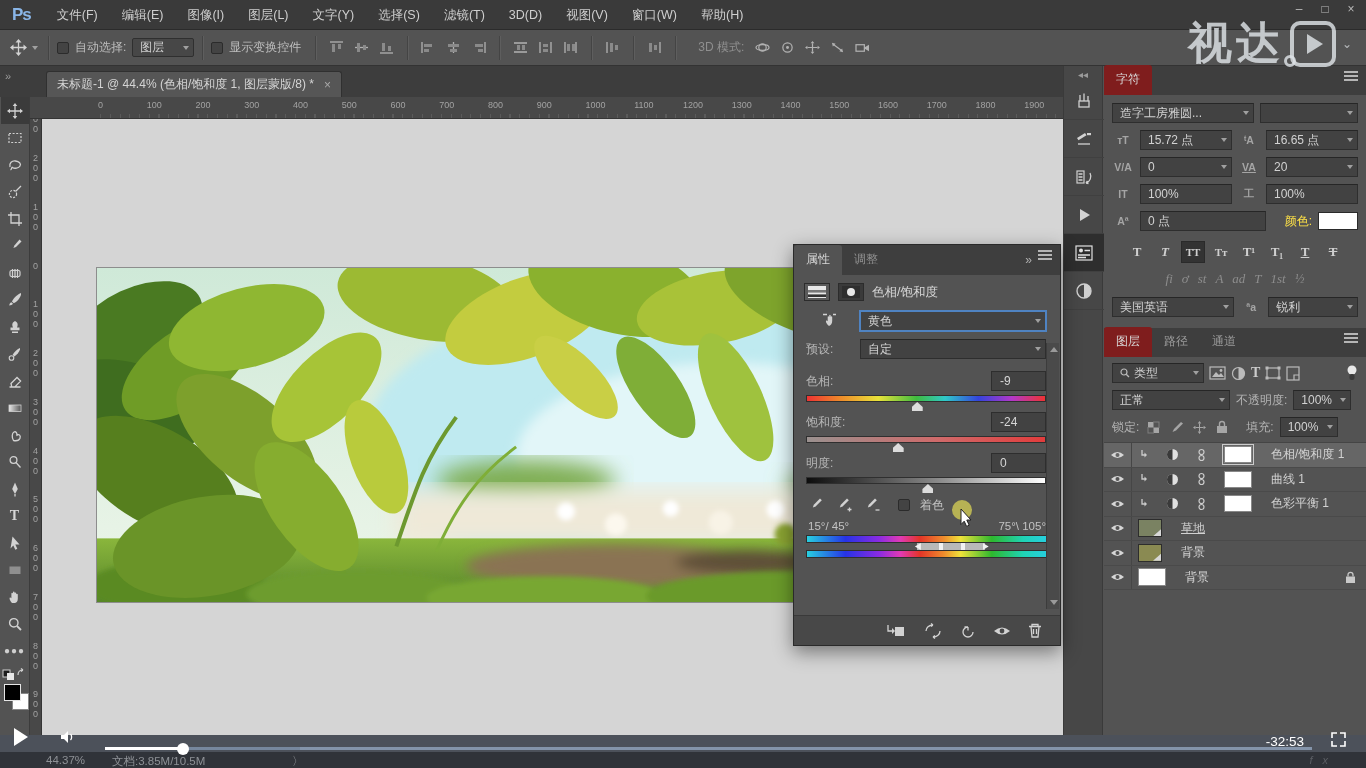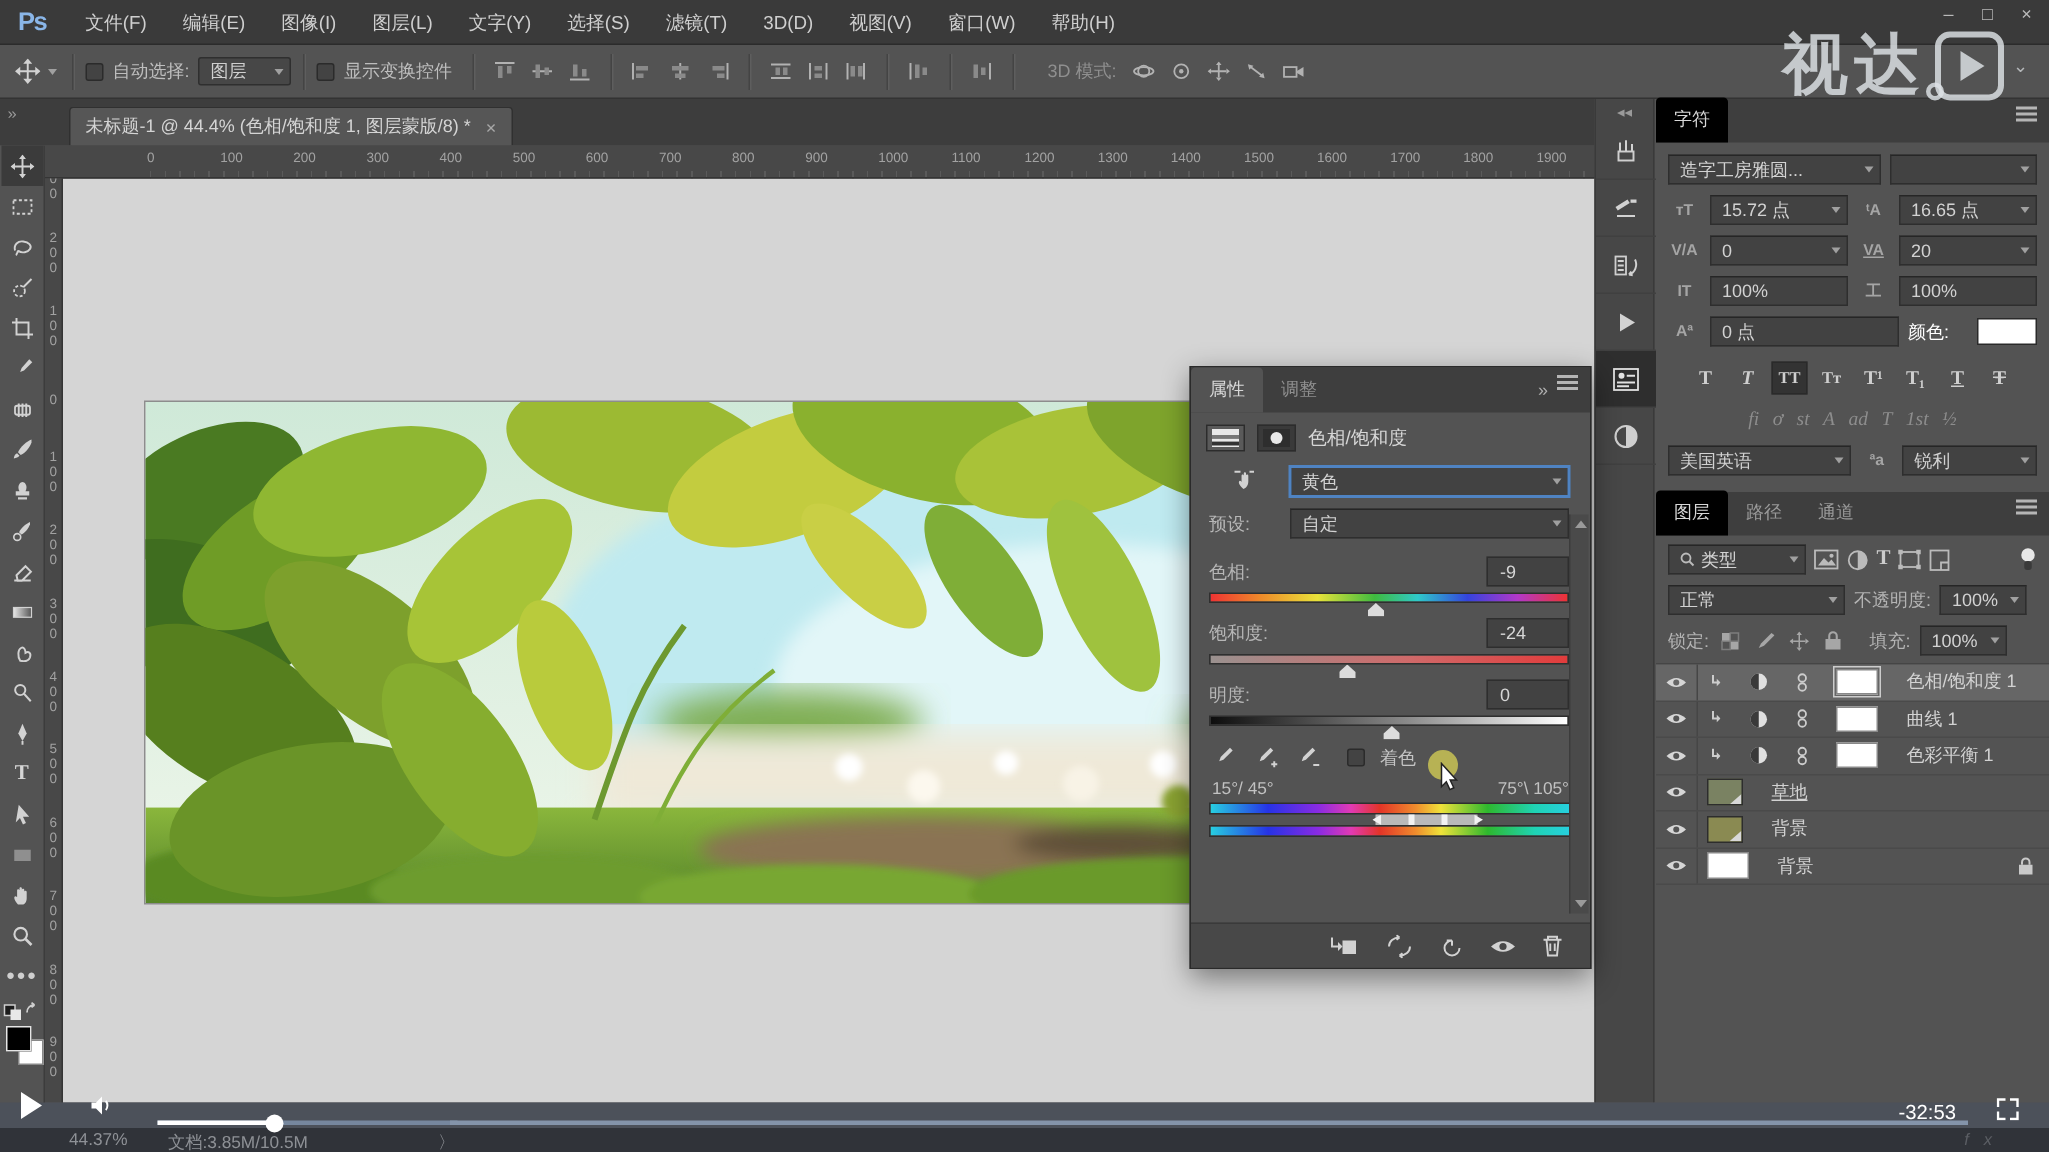--- a/index.html
+++ b/index.html
@@ -129,21 +129,21 @@
   
   .dock { position:absolute; left:1063px; top:66px; width:40px; height:669px; background:#474747; border-left:1px solid #3a3a3a; border-right:1px solid #3a3a3a; }
   .dock-collapse { text-align:center; color:#9a9a9a; font-size:10px; padding-top:3px; height:16px; }
   .dock-btn { width:40px; height:38px; display:flex; align-items:center; justify-content:center; border-bottom:1px solid #404040; }
   .dock-btn.selected { background:#2e2e2e; }
 
   
   .rightcol { position:absolute; left:1104px; top:66px; width:262px; height:702px; background:#535353; }
   .sec-header { height:29px; background:#3e3e3e; position:relative; display:flex; align-items:flex-end; }
   .sec-tab { padding:6px 12px 7px; font-size:12px; color:#9a9a9a; }
-  .sec-tab.active { background:#000000; color:#d8d8d8; border-radius:3px 3px 0 0; }
+  .sec-tab.active { background:#7f1d1d; color:#d8d8d8; border-radius:3px 3px 0 0; }
   .sec-header .menu-ic { position:absolute; right:8px; top:9px; }
 
   .char-grid { padding:8px 8px 4px; }
   .char-row { display:flex; align-items:center; gap:6px; margin-bottom:7px; }
   .ic-label { color:#a5a5a5; font-size:10.5px; width:22px; text-align:center; flex:0 0 22px; font-weight:bold; }
   .style-row { display:flex; gap:4px; padding:3px 6px 8px; justify-content:center; }
   .style-btn { width:24px; height:22px; display:flex; align-items:center; justify-content:center;
     color:#cfcfcf; font-size:13px; font-family:"Liberation Serif", serif; font-weight:bold; }
   .style-btn.selected { background:#333; border:1px solid #2a2a2a; }
   .ot-row { display:flex; gap:9px; padding:0 10px 10px; justify-content:center; }
@@ -822,21 +822,21 @@
         <span class="ic-label">工</span>
         <div class="field grow">
             <span>100%</span>
           </div>
       </div>
       <div class="char-row">
         <span class="ic-label">Aª</span>
         <div class="field grow">
             <span>0 点</span>
           </div>
-        <span style="color:#ffffff;flex:0 0 40px;">颜色:</span>
+        <span style="color:#fde047;flex:0 0 40px;text-align:right">颜色:</span>
         <span class="color-swatch"></span>
       </div>
       <div class="style-row">
         <span class="style-btn">T</span>
         <span class="style-btn" style="font-style:italic">T</span>
         <span class="style-btn selected" style="font-size:11px">TT</span>
         <span class="style-btn" style="font-size:11px">Tт</span>
         <span class="style-btn">T¹</span>
         <span class="style-btn">T₁</span>
         <span class="style-btn" style="text-decoration:underline">T</span>

